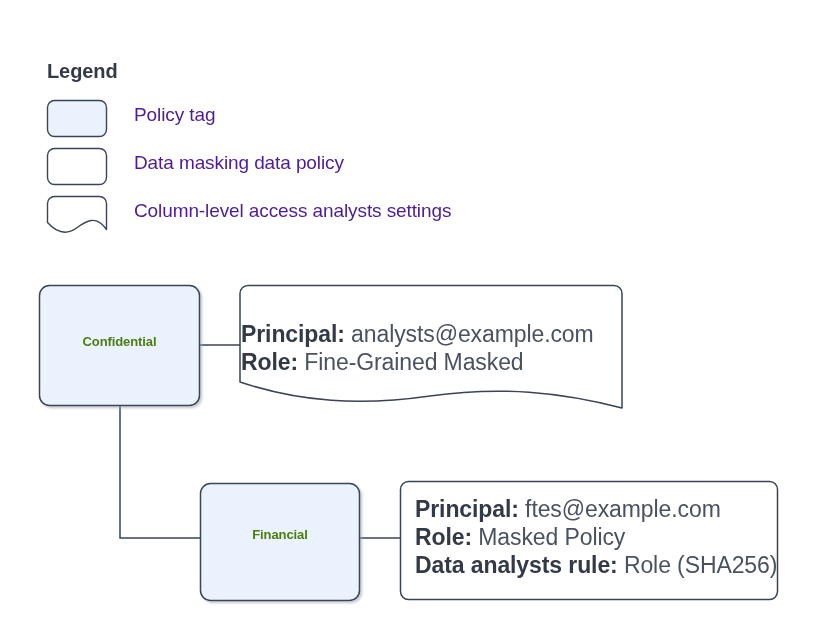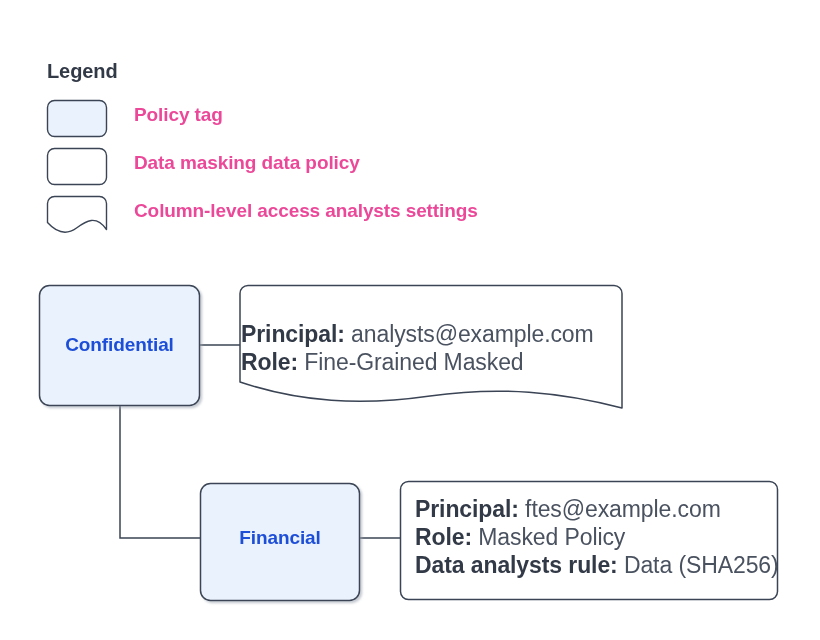--- a/index.html
+++ b/index.html
@@ -46,34 +46,34 @@
     font-size: 20px;
     font-weight: bold;
     color: #333a47;
     letter-spacing: -0.1px;
     white-space: nowrap;
   }
   .legend-label {
     position: absolute;
     left: 134px;
     font-size: 19px;
-    font-weight: bold;
-    color: #ec4899;
+    font-weight: normal;
+    color: #4c1d95;
     white-space: nowrap;
     letter-spacing: -0.1px;
   }
   .legend-label.l0 { top: 104px; }
   .legend-label.l1 { top: 152px; }
   .legend-label.l2 { top: 200px; }
 
   .node-label {
     position: absolute;
-    font-size: 19px;
+    font-size: 13px;
     font-weight: bold;
-    color: #1d4ed8;
+    color: #4d7c0f;
     white-space: nowrap;
     text-align: center;
     letter-spacing: -0.1px;
   }
   #label-confidential {
     left: 39px;
     top: 334px;
     width: 161px;
   }
   #label-financial {
@@ -178,18 +178,18 @@
       <span class="crow">
         <span class="k">Principal: </span>
         <span>ftes@example.com</span>
       </span>
       <span class="crow">
         <span class="k">Role: </span>
         <span>Masked Policy</span>
       </span>
       <span class="crow">
         <span class="k">Data analysts rule: </span>
-        <span>Data (SHA256)</span>
+        <span>Role (SHA256)</span>
       </span>
     </div>
 
   </div>
 </div>
 
 </body></html>

